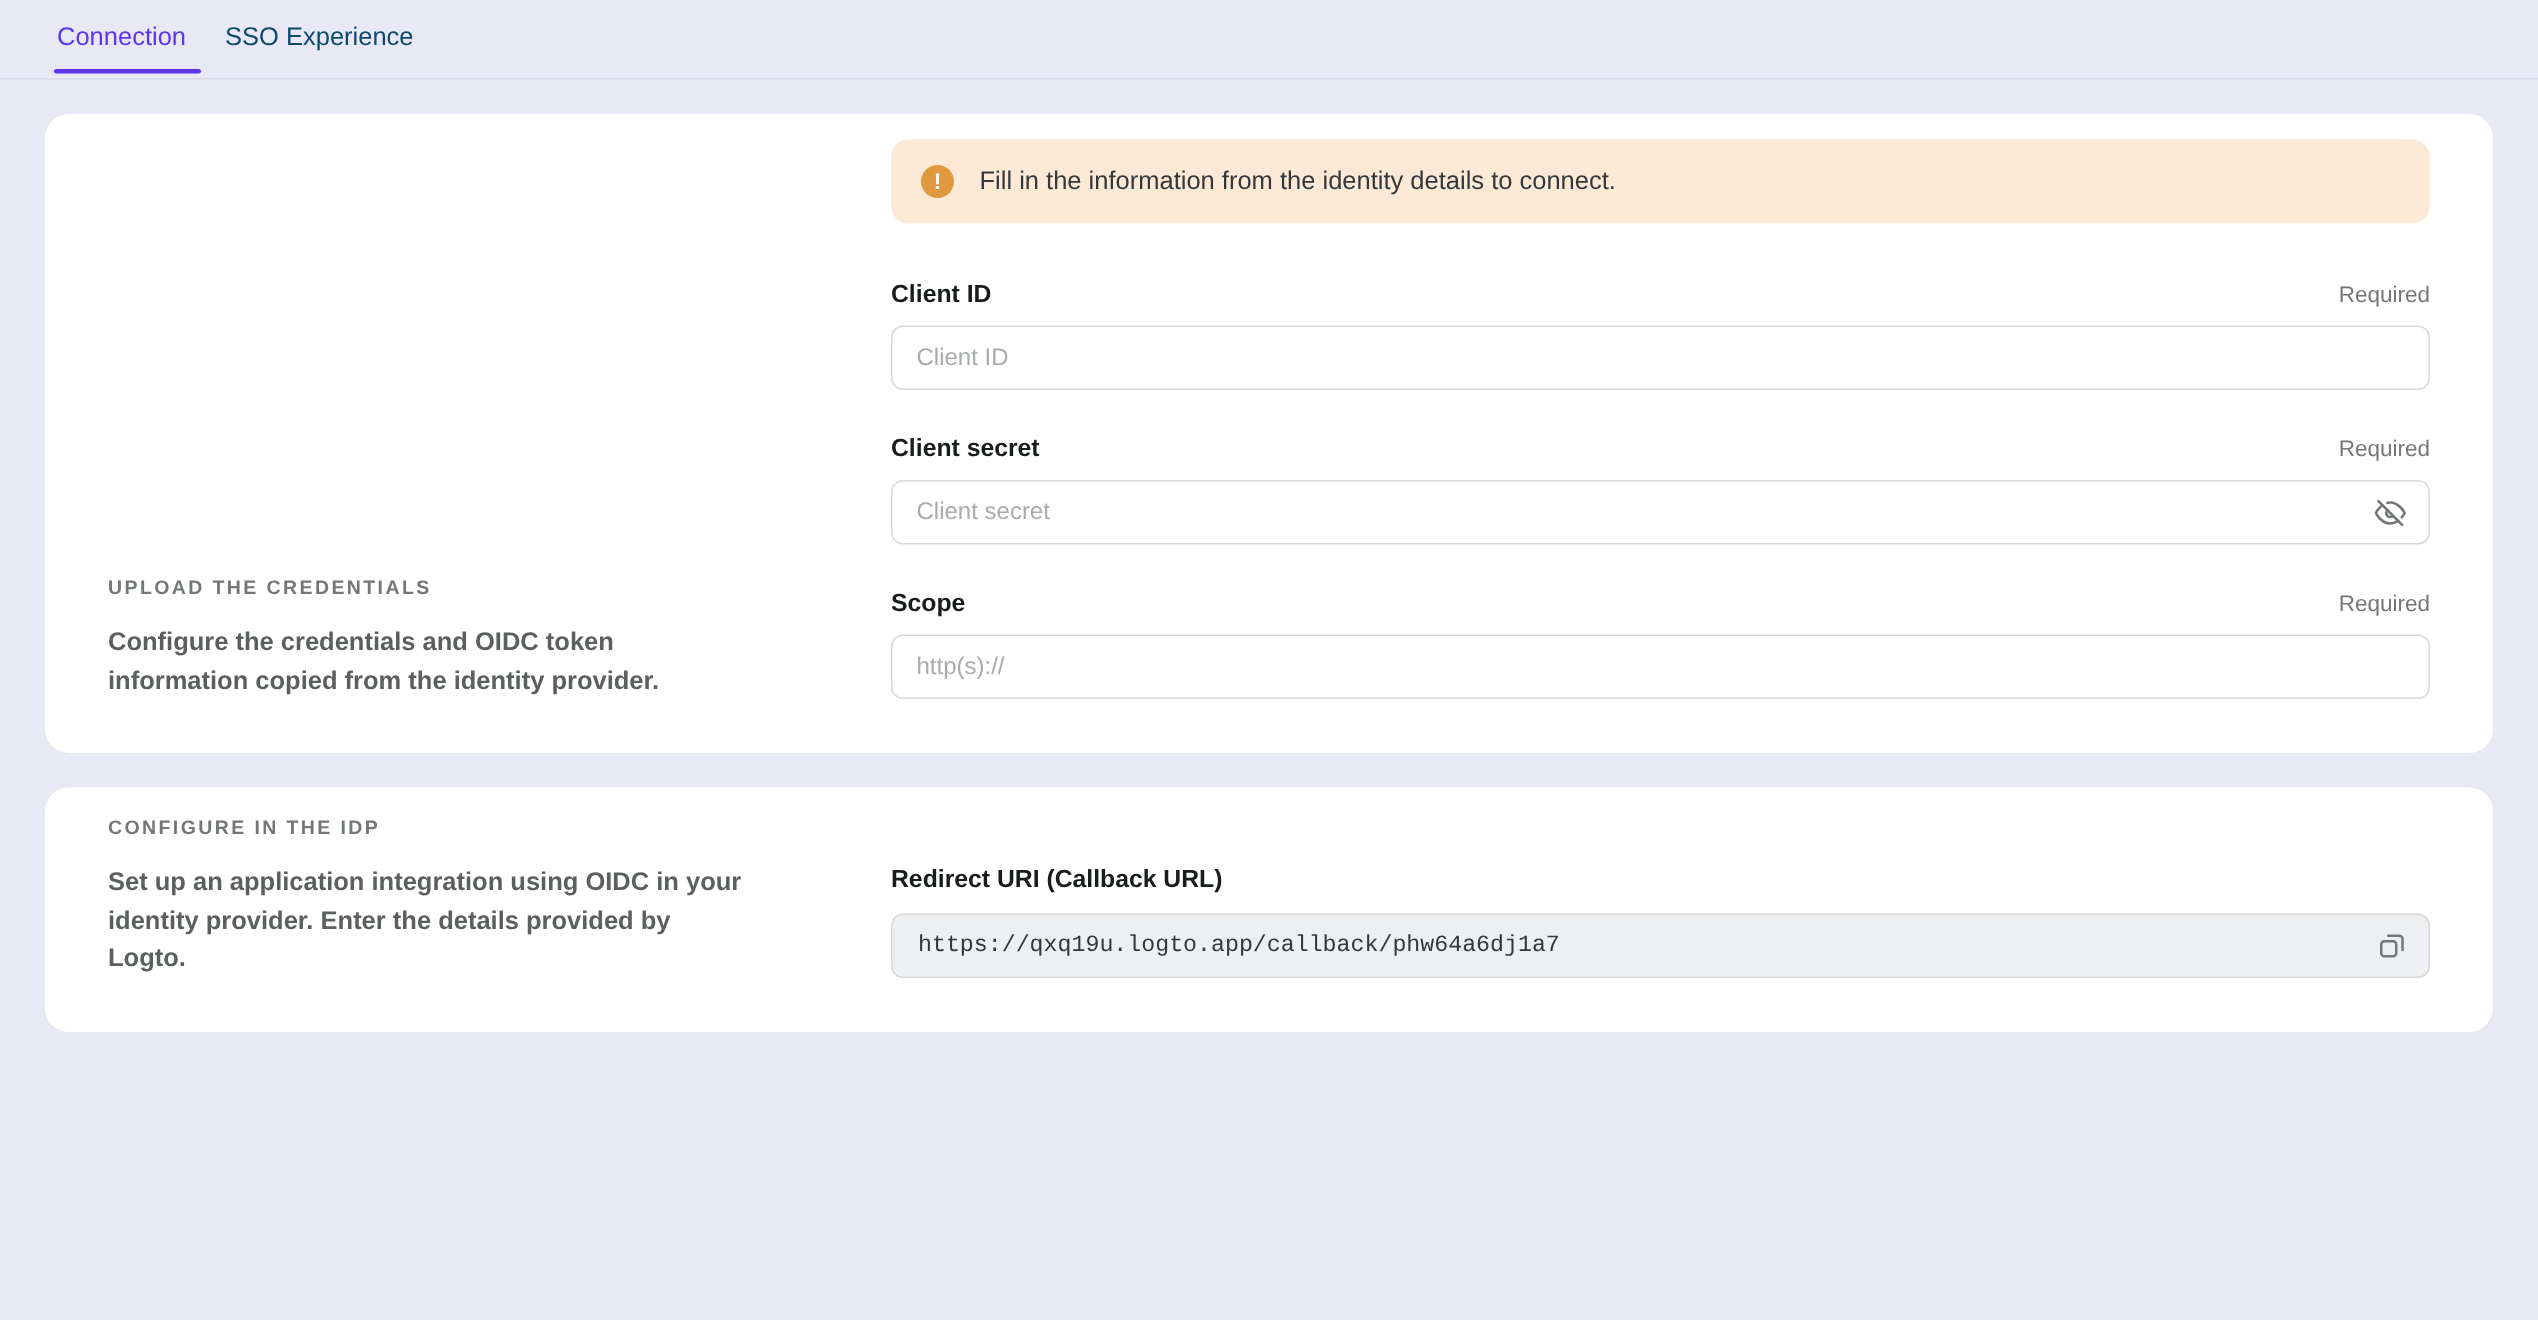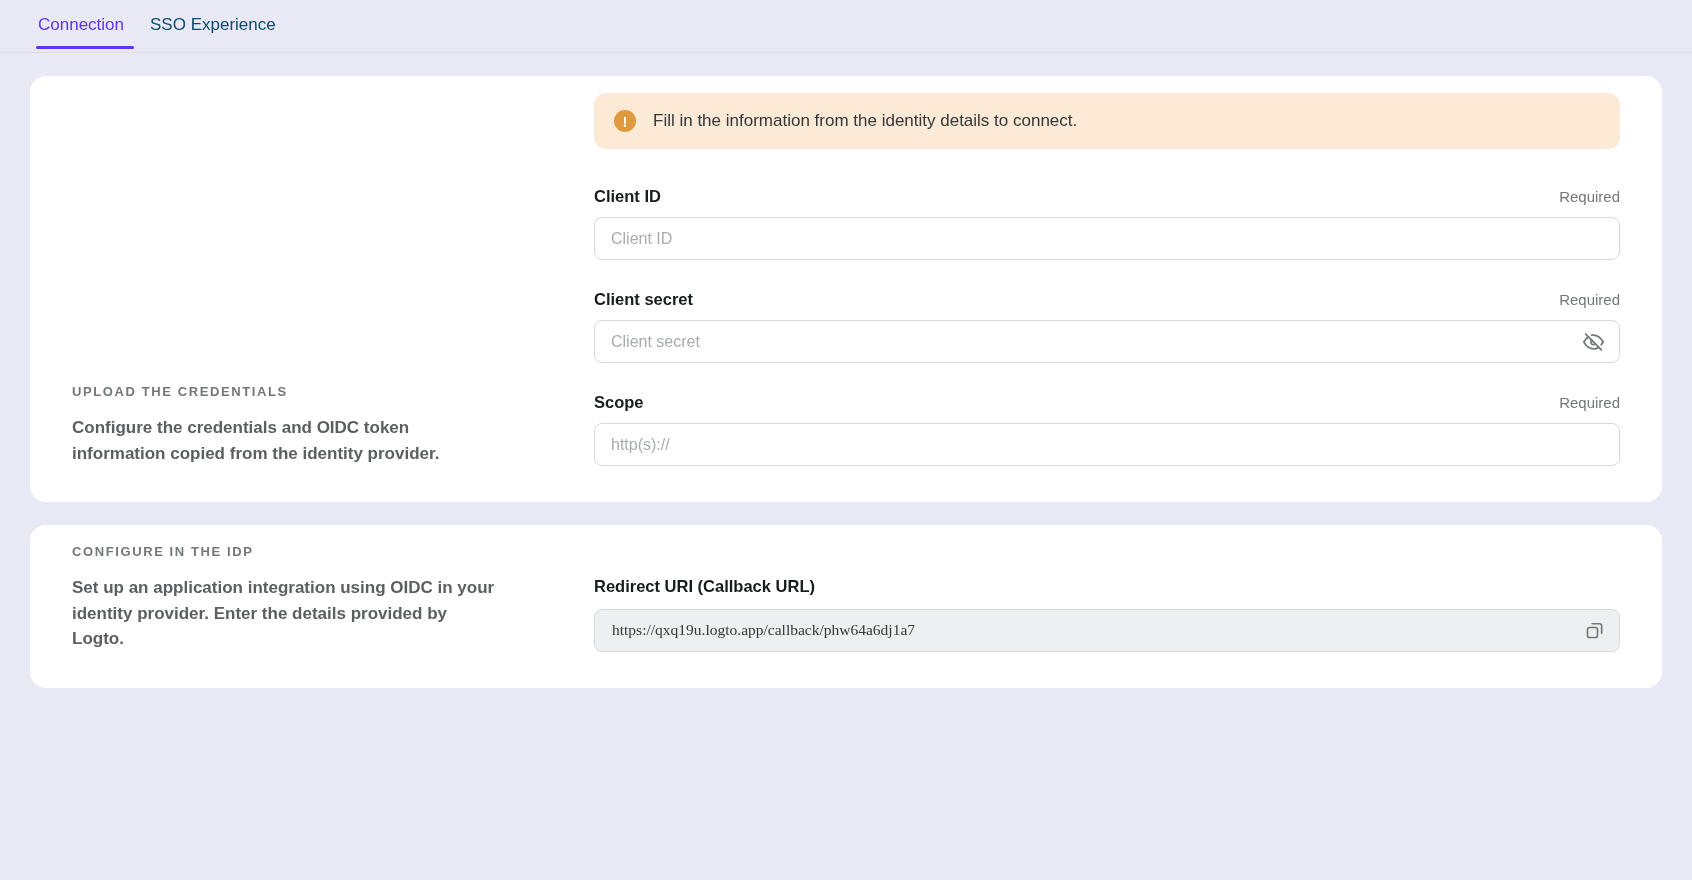--- a/index.html
+++ b/index.html
@@ -114,21 +114,21 @@
   .copy-field {
     display:flex; align-items:center;
     background:#eeeff1;
     border:1px solid #d9d9dc;
     border-radius:8px;
     height:43px;
     padding:0 8px 0 17px;
   }
   .copy-value {
     flex:1;
-    font-family:Liberation Serif, serif;
+    font-family:Liberation Mono, monospace;
     font-size:15.5px;
     color:#34383a;
     white-space:nowrap; overflow:hidden; text-overflow:ellipsis;
   }
   .copy-btn {
     flex:none;
     border:none; background:transparent;
     width:32px; height:32px;
     display:flex; align-items:center; justify-content:center;
     cursor:pointer; color:#747778; border-radius:6px;

